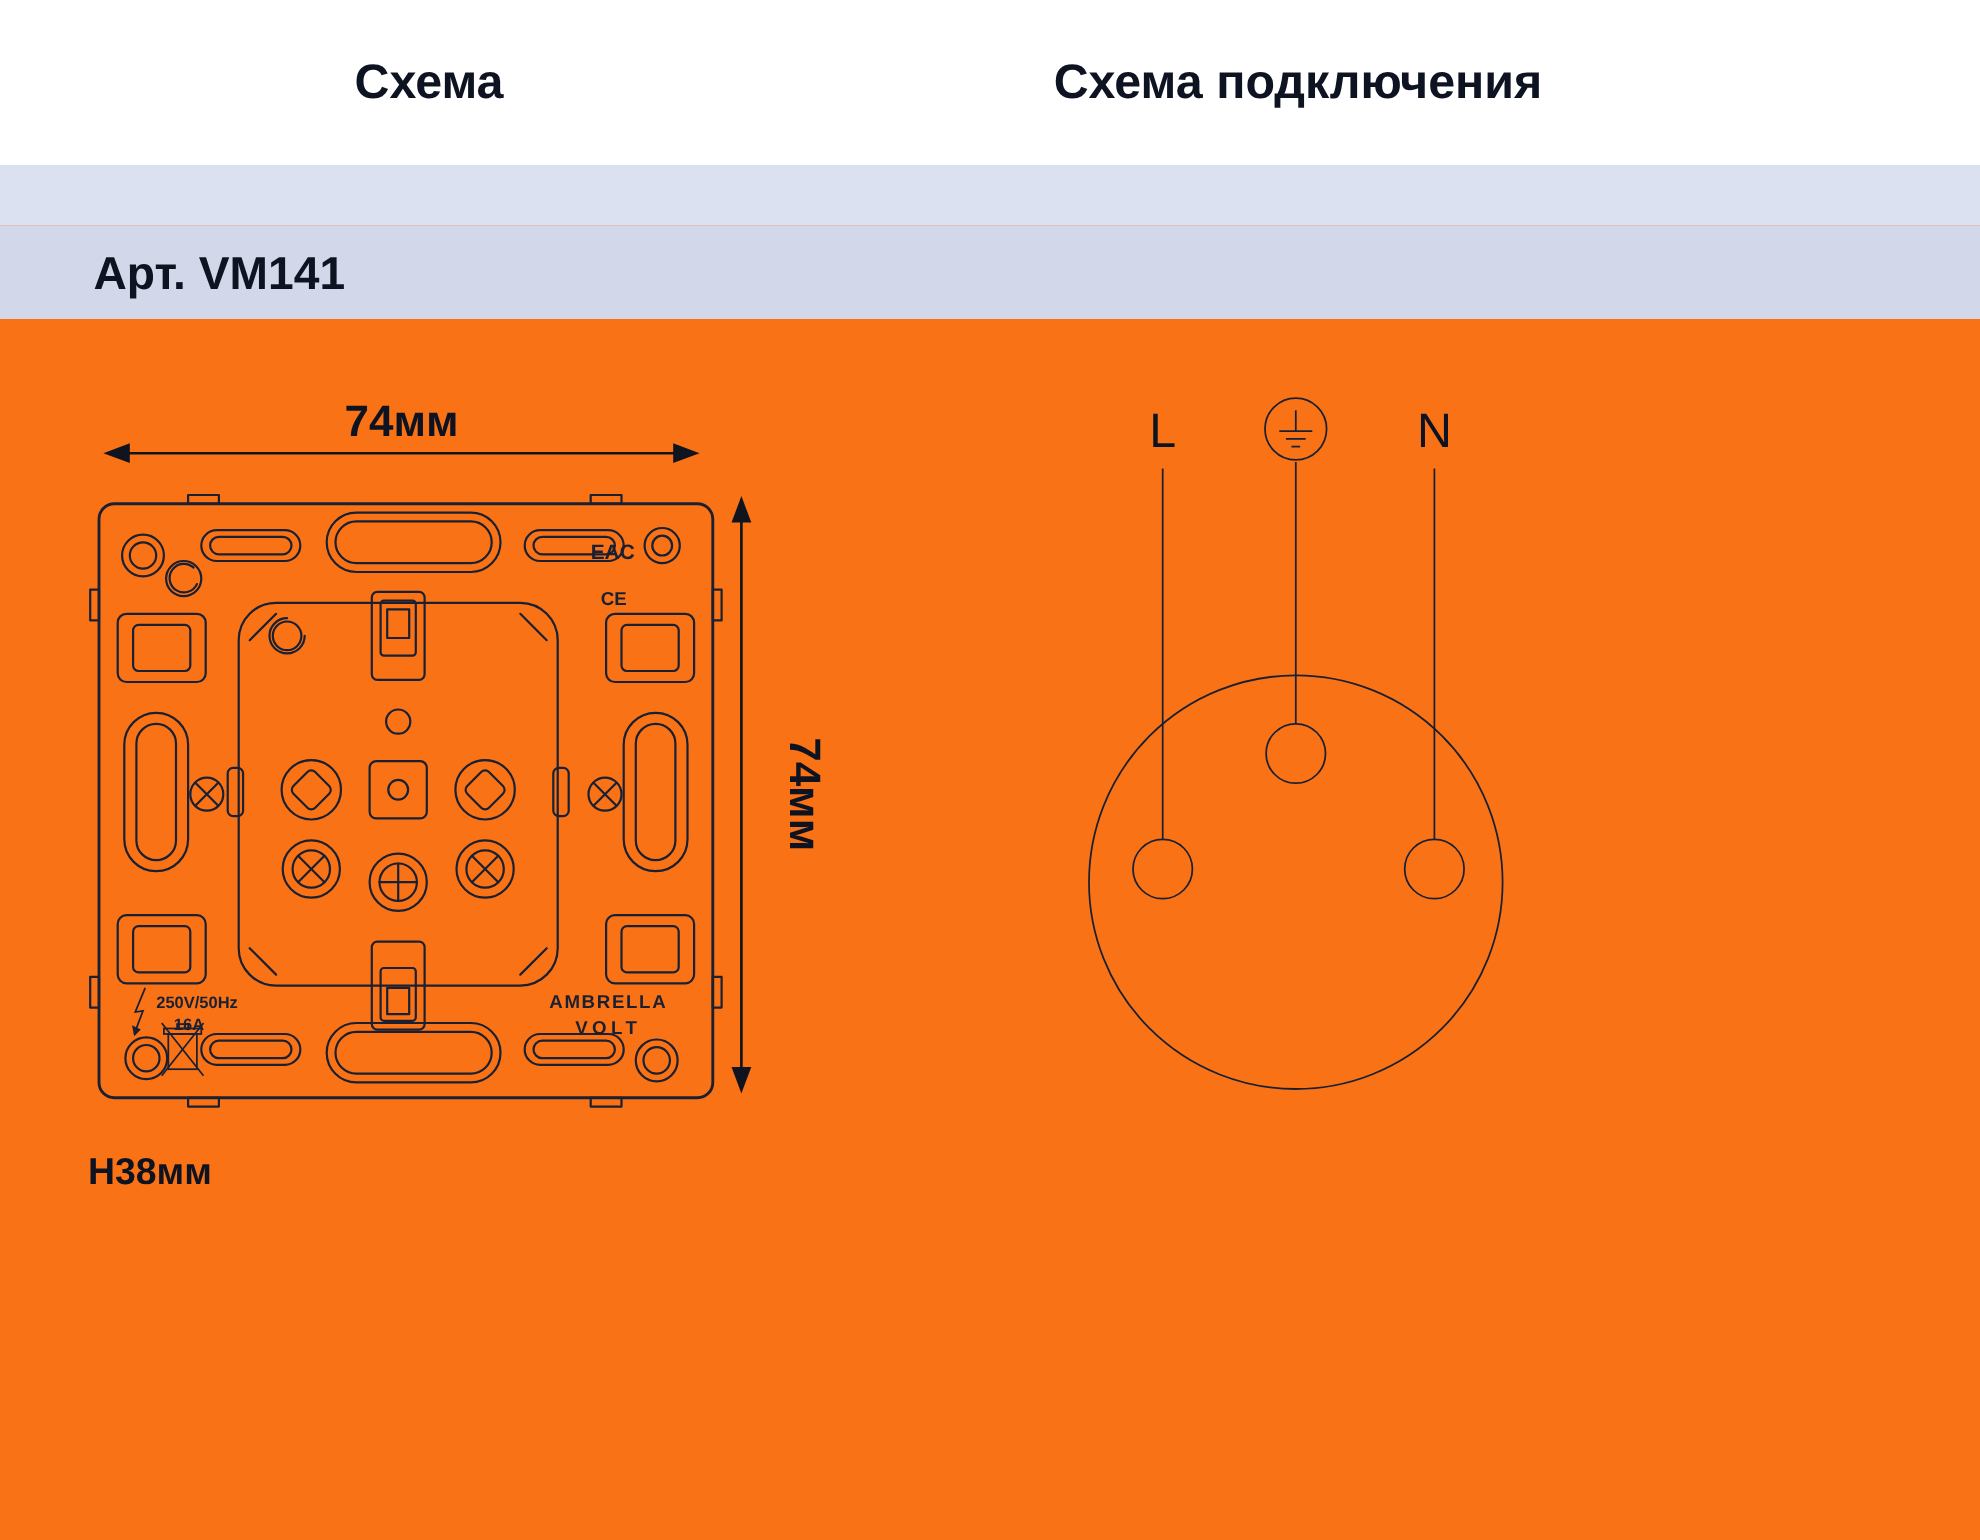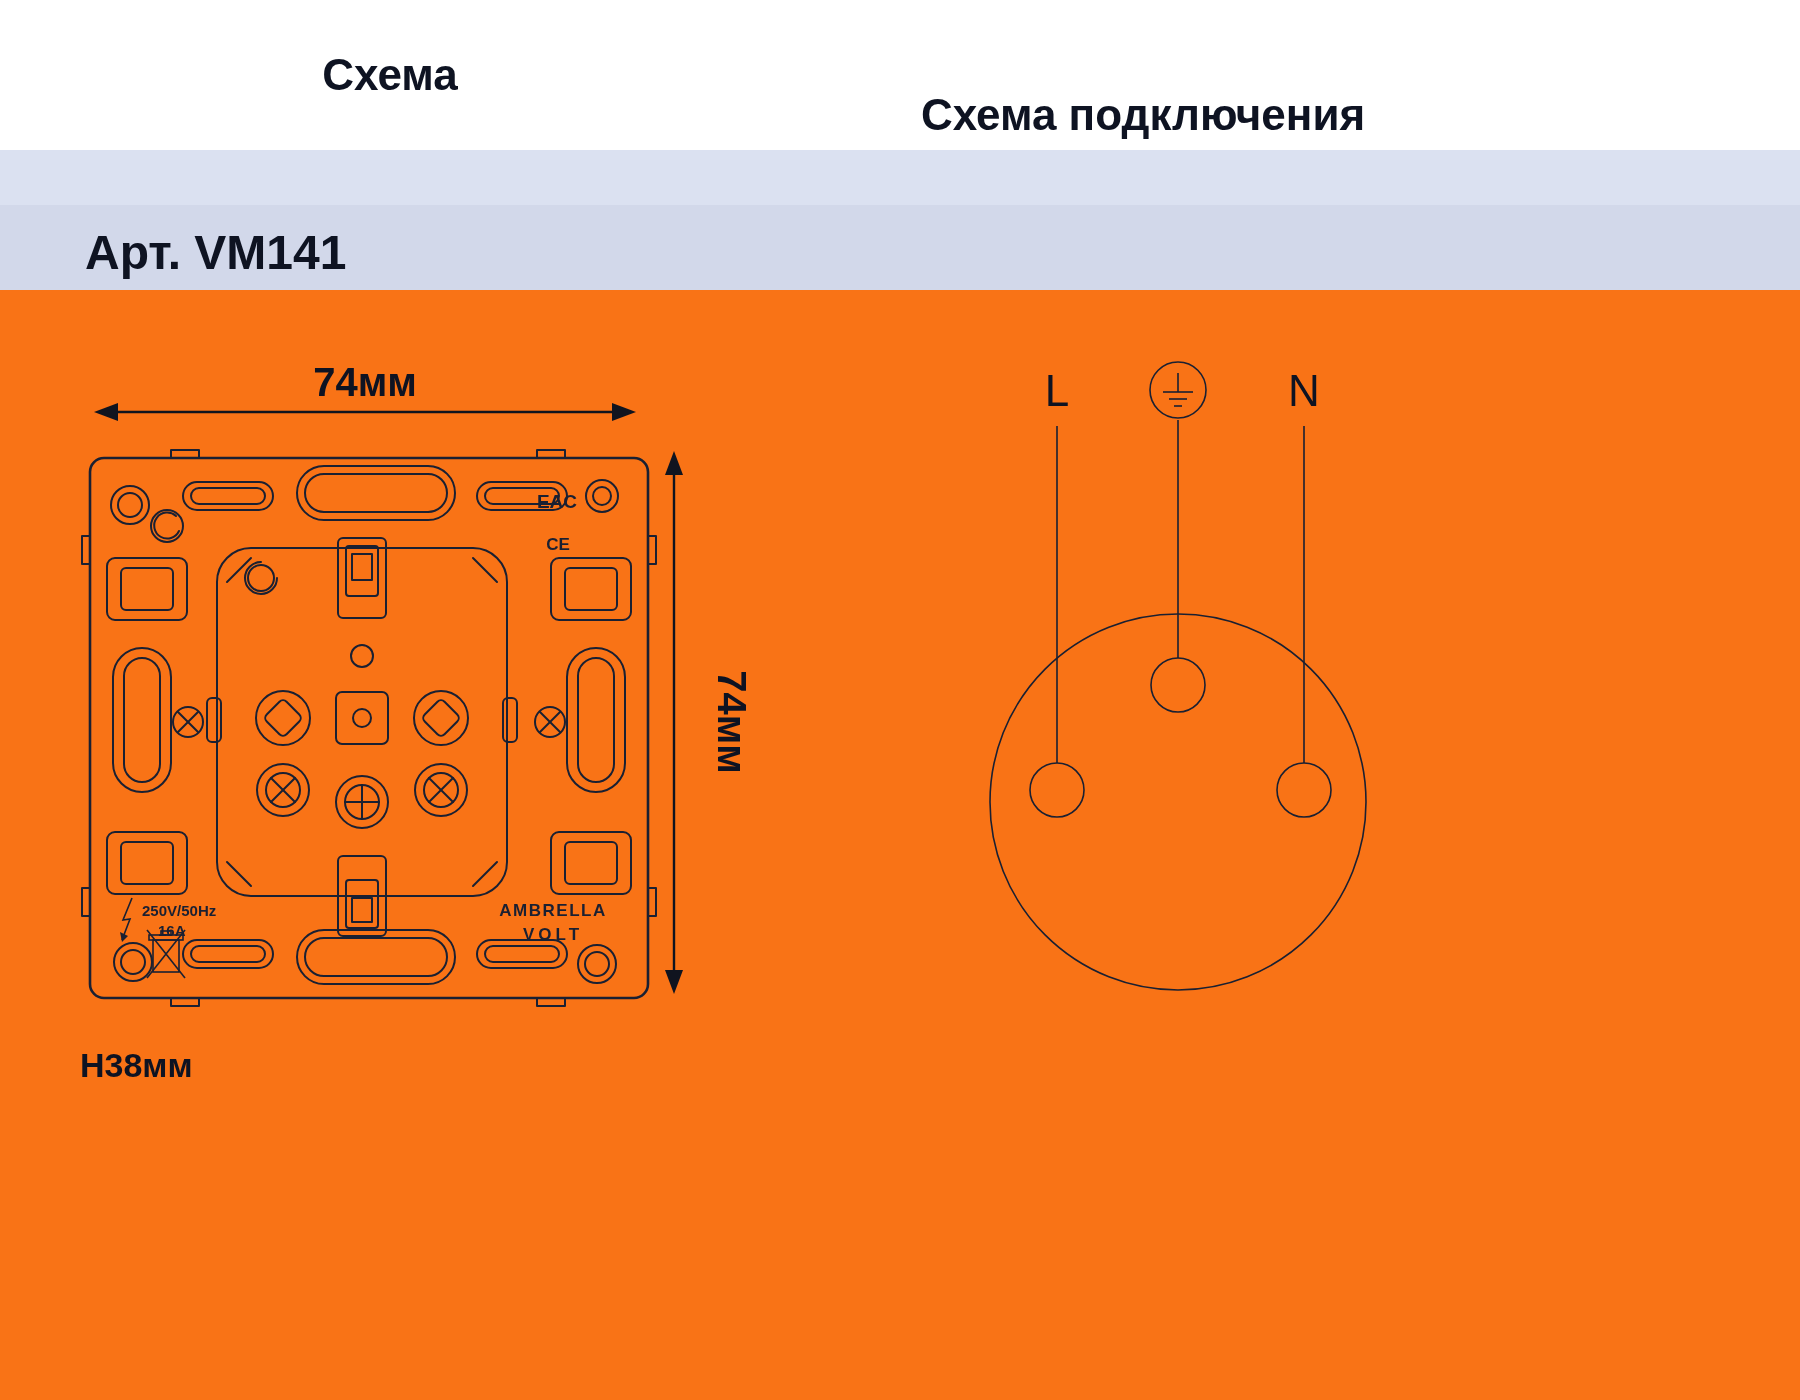--- a/index.html
+++ b/index.html
@@ -12,32 +12,32 @@
   }
   .header {
     position:absolute; left:0; top:0; width:1800px; height:150px;
     background:#ffffff;
   }
   .htitle {
     position:absolute; top:50px; transform:translateX(-50%);
     font-size:44px; font-weight:600; white-space:nowrap; color:#0e1322;
   }
   .htitle.left  { left:390px; }
-  .htitle.right { left:1143px;margin-top:40px; }
+  .htitle.right { left:1180px; }
   .band1 {
     position:absolute; left:0; top:150px; width:1800px; height:55px;
     background:#dbe1f1;
   }
   .band2 {
     position:absolute; left:0; top:205px; width:1800px; height:85px;
     background:#d2d8ea;
   }
   .article {
     position:absolute; left:85px; top:20px;
-    font-size:48px; font-weight:600; color:#0e1322; white-space:nowrap;
+    font-size:42px; font-weight:600; color:#0e1322; white-space:nowrap;
   }
   .left-svg  { position:absolute; left:70px;  top:360px; }
   .right-svg { position:absolute; left:950px; top:340px; }
   .depth {
     position:absolute; left:80px; top:1046px;
     font-size:34px; font-weight:700; color:#0e1322; white-space:nowrap;
   }
   
   .ln      { fill:none; stroke:#1a2032; stroke-width:2;   stroke-linejoin:round; stroke-linecap:round; }
   .lnthick { fill:none; stroke:#1a2032; stroke-width:2.6; stroke-linejoin:round; }

